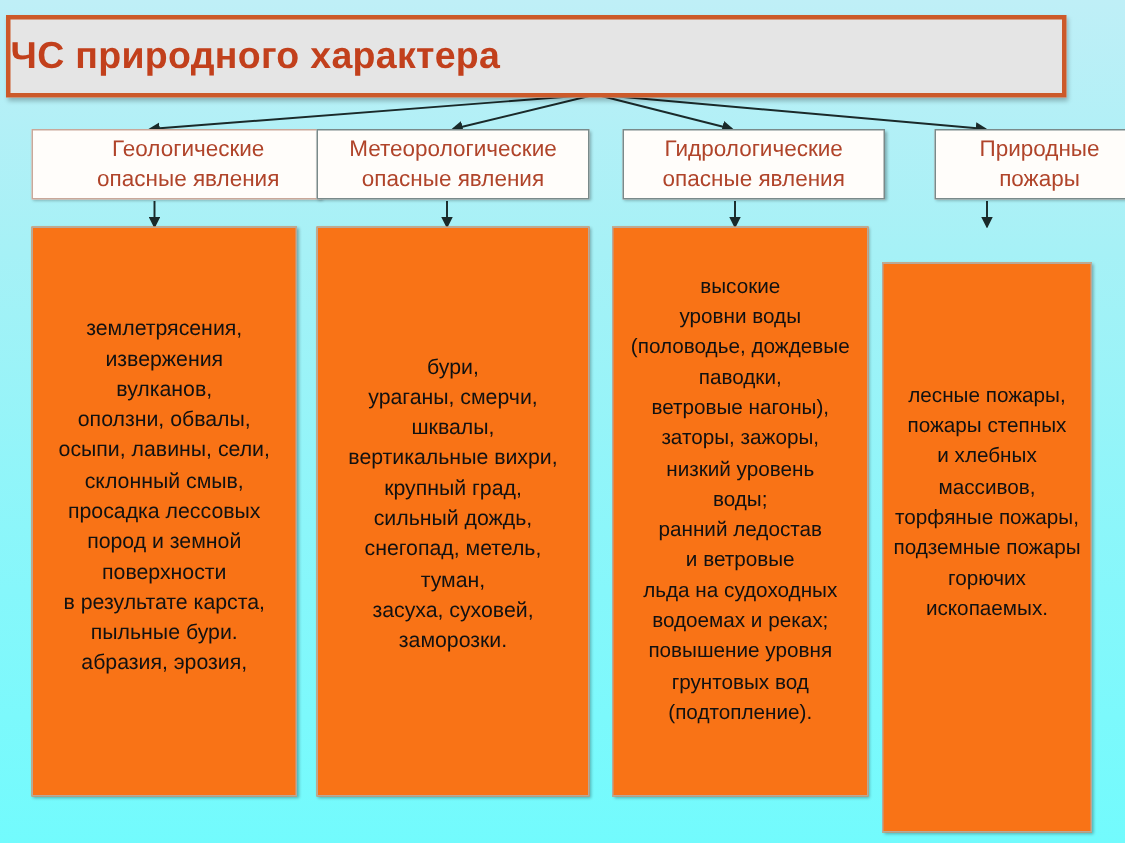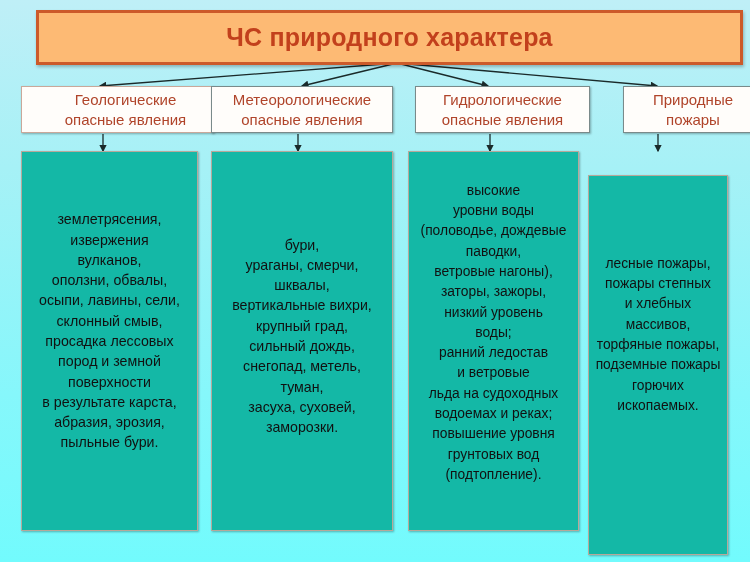--- a/index.html
+++ b/index.html
@@ -2,34 +2,34 @@
 <html><head>
 <meta charset="utf-8">
 <style>
   html, body { margin:0; padding:0; }
   body {
     width:750px; height:562px; position:relative; overflow:hidden;
     background: linear-gradient(180deg, #bfeff7 0%, #a6f1f6 30%, #86f7fb 70%, #72fbfd 100%);
     font-family: "Liberation Sans", sans-serif;
   }
   .title-box {
-    position:absolute; left:36px; top:10px; width:701px; height:49px;
-    background:#fdba74; border:3px solid #cc5a2a; box-shadow: 1px 2px 3px rgba(0,0,0,0.25);
-    display:flex; align-items:center; justify-content:center;
+    position:absolute; left:4px; top:10px; width:701px; height:49px;
+    background:#e5e5e5; border:3px solid #cc5a2a; box-shadow: 1px 2px 3px rgba(0,0,0,0.25);
+    display:flex; align-items:center; 
   }
   .title-text { color:#c2401c; font-size:25px; font-weight:bold; letter-spacing:0.2px; }
   .hdr {
     position:absolute; top:86px; height:45px; background:#fffdfa;
     border:1px solid #7a8a8a; box-shadow: 1px 1px 2px rgba(0,0,0,0.3);
     display:flex; align-items:center; justify-content:center; text-align:center;
     color:#b0442a; font-size:15px; line-height:20px;
   }
   .hdr.first { border-color:#c9a89a; }
   .content {
-    position:absolute; top:151px; height:378px; background:#14b8a6;
+    position:absolute; top:151px; height:378px; background:#f97316;
     border:1px solid #b8a89a; box-shadow: 1px 1px 2px rgba(0,0,0,0.3);
     display:flex; align-items:center; justify-content:center; text-align:center;
     color:#111; font-size:14.2px; line-height:20.3px;
   }
   .content .lines { display:flex; flex-direction:column; align-items:center; }
   svg.conn { position:absolute; left:0; top:0; }
 </style>
 </head>
 <body>
 
@@ -85,22 +85,22 @@
     <div>землетрясения,</div>
     <div>извержения</div>
     <div>вулканов,</div>
     <div>оползни, обвалы,</div>
     <div>осыпи, лавины, сели,</div>
     <div>склонный смыв,</div>
     <div>просадка лессовых</div>
     <div>пород и земной</div>
     <div>поверхности</div>
     <div>в результате карста,</div>
+    <div>пыльные бури.</div>
     <div>абразия, эрозия,</div>
-    <div>пыльные бури.</div>
   </div>
 </div>
 
 <div class="content" style="left:211px; width:180px;">
   <div class="lines" style="margin-top:-10px;">
     <div>бури,</div>
     <div>ураганы, смерчи,</div>
     <div>шквалы,</div>
     <div>вертикальные вихри,</div>
     <div>крупный град,</div>

